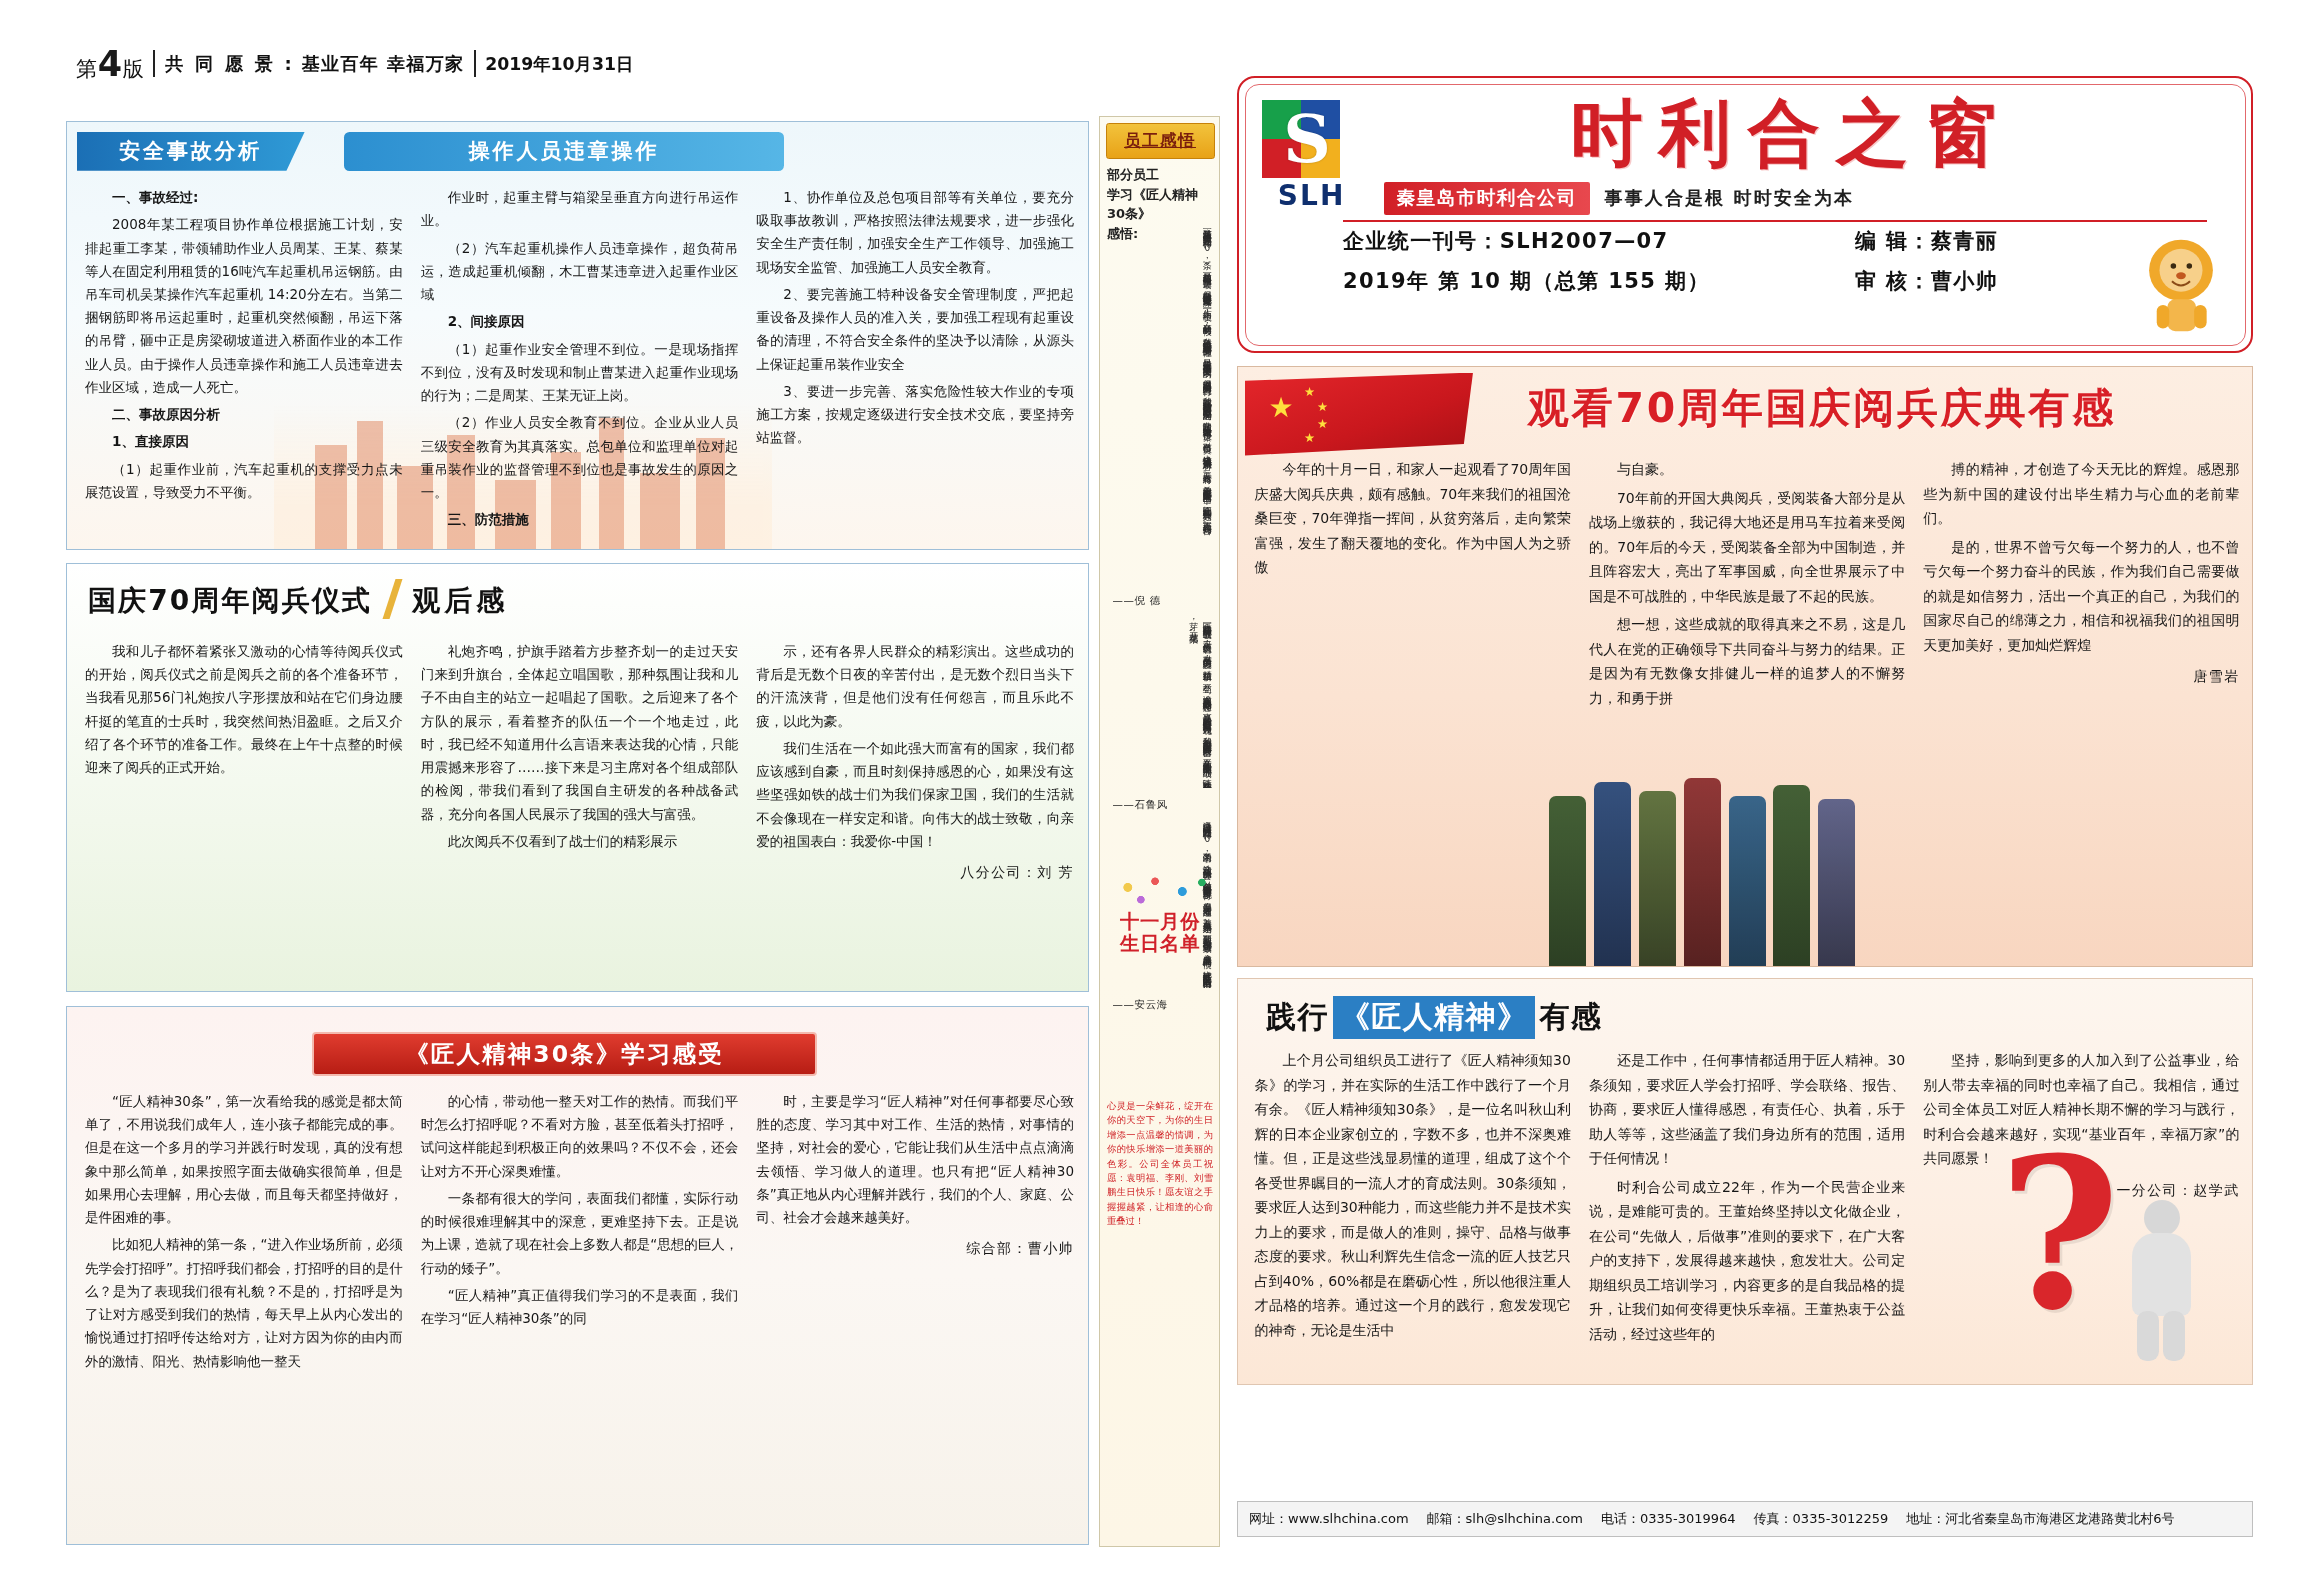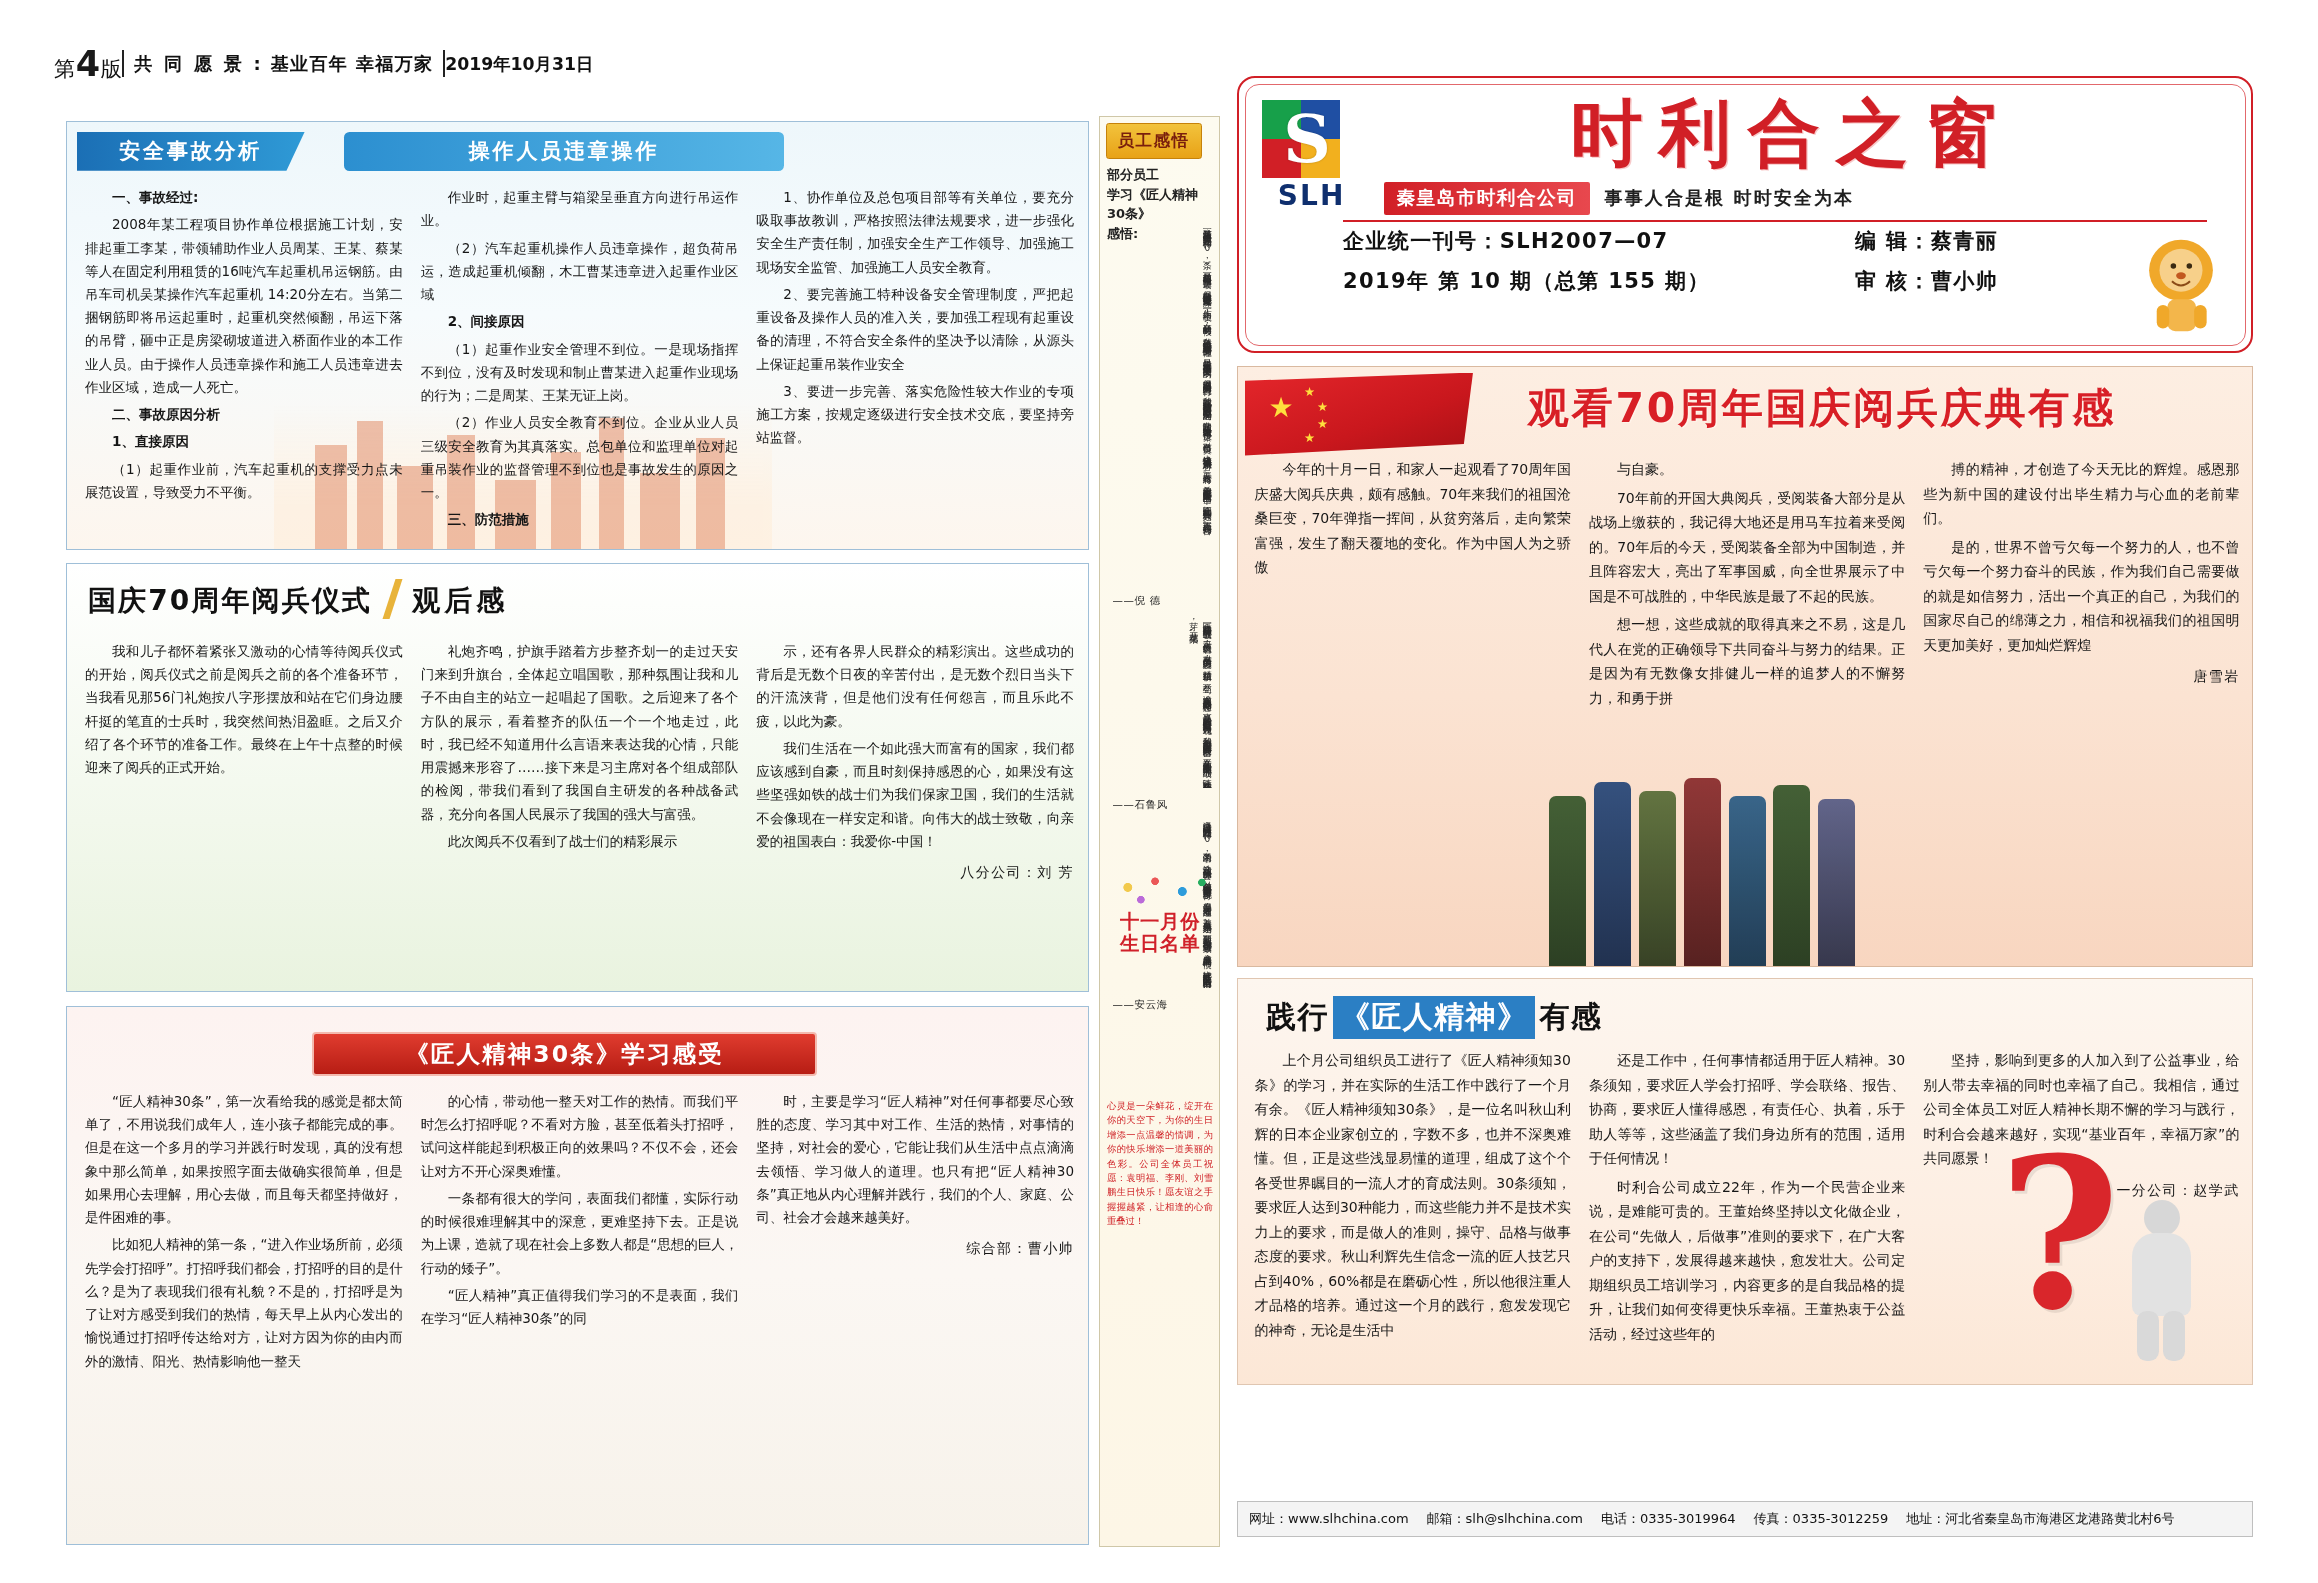--- a/index.html
+++ b/index.html
@@ -9,22 +9,22 @@
     background: #ffffff;
     font-family: "DejaVu Sans", "Liberation Sans", sans-serif;
     color: #111;
     position: relative;
     overflow: hidden;
   }
   .page { position:absolute; inset:0; }
 
   
   .hdr-left {
-    position:absolute; left:54px; top:43px; width:1141px; height:41px;
-    display:flex; align-items:center; gap:0;
+    position:absolute; left:76px; top:43px; width:1141px; height:41px;
+    display:flex; align-items:center; gap:9px;
   }
   .pageno { font-size:21px; color:#111; letter-spacing:0.7px; white-space:nowrap; }
   .pageno .big { font-size:35px; font-weight:bold; color:#1a1a1a; }
   .vision {
     display:flex; align-items:center; gap:7px; font-size:18px; font-weight:bold;
     border-left:2.1px solid #222; border-right:2.1px solid #222; padding:1.4px 9.7px;
     white-space:nowrap;
   }
   .vision .lbl { letter-spacing:2.8px; }
   .vision .val { letter-spacing:1.4px; }
@@ -95,25 +95,25 @@
   .craft-cols { position:absolute; left:18px; top:83px; width:989px; height:436px; display:flex; gap:18px; }
 
   
   .strip {
     position:absolute; left:1099px; top:116px; width:121px; height:1431px;
     border:0.7px solid #cfc7a8;
     background: linear-gradient(180deg,#fdfbf0 0%, #fdf6e6 100%);
     overflow:hidden;
   }
   .strip-head {
-    position:absolute; left:5.5px; top:5.5px; width:96px; height:36px;
+    position:absolute; left:5.5px; top:5.5px; width:109px; height:36px;
     background:linear-gradient(180deg,#f2c33c,#e8a217);
     border:1.4px solid #c6820a; border-radius:2.8px;
     color:#7a1f0d; font-weight:bold; font-size:16.6px; letter-spacing:1.4px;
-    display:flex; align-items:center; justify-content:center;
+    display:flex; align-items:center; justify-content:center;text-decoration:underline;
   }
   .strip-sub { position:absolute; left:7px; top:48px; width:108px; font-size:13px; line-height:1.5; color:#222; font-weight:bold; }
   .strip-body {
     position:absolute; left:8.3px; top:104px; width:105px; height:359px;
     writing-mode: vertical-rl; text-orientation: upright;
     font-size:9px; line-height:1.5; letter-spacing:0.7px; color:#2a2a2a;
     overflow:hidden;
   }
   .strip-sign { position:absolute; font-size:10.4px; color:#222; letter-spacing:0.7px; }
 

